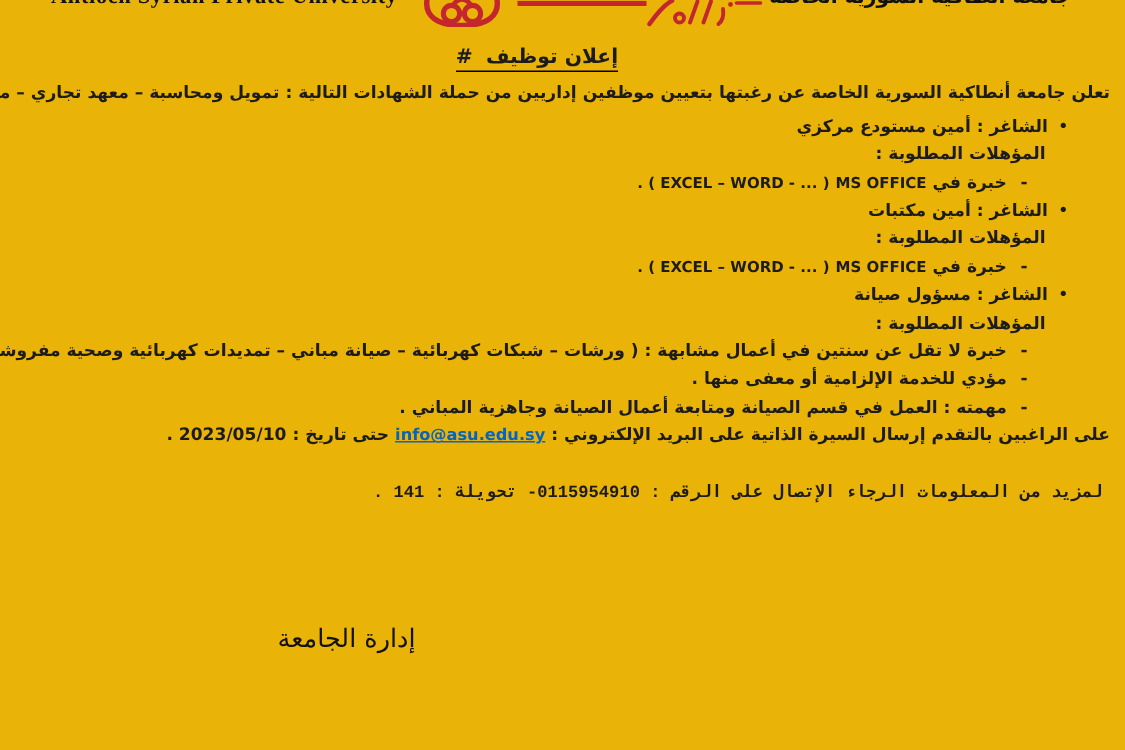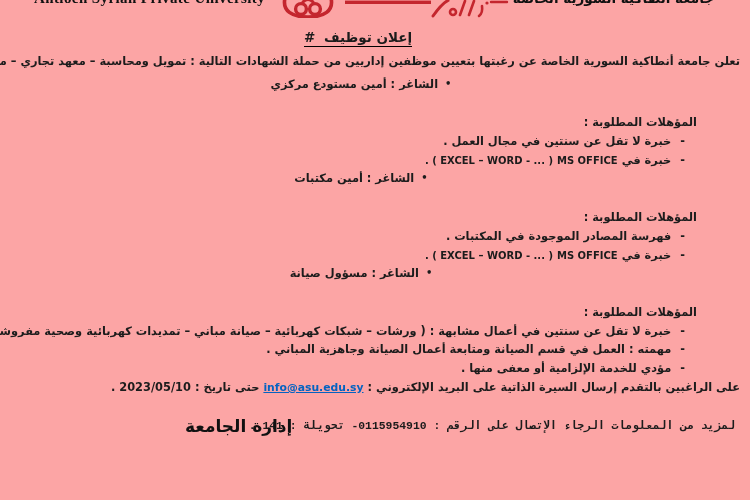--- a/index.html
+++ b/index.html
@@ -1,19 +1,19 @@
 <!DOCTYPE html>
 <html lang="ar"><head>
 <meta charset="utf-8">
 <style>
   html,body{margin:0;padding:0;}
   .page{
     position:relative;
     width:750px;height:500px;
-    background:#fca5a5;
+    background:#eab308;
     overflow:hidden;
     font-family:"DejaVu Sans",sans-serif;
     color:#1c1c1c;
   }
   
   .uni-en{
     position:absolute;left:34px;top:-10px;
     font-family:"Liberation Serif",serif;
     font-weight:700;font-size:15px;letter-spacing:.4px;color:#111;
     white-space:nowrap;
@@ -34,35 +34,35 @@
   }
   .title .hash{margin-right:4px;}
   
   .content{
     position:absolute;top:52px;left:10px;right:10px;
     direction:rtl;text-align:right;
     font-size:11.4px;font-weight:700;
   }
   .ln{height:18.7px;line-height:18.7px;white-space:nowrap;}
   .intro{margin-bottom:4px;}
-  .vacancy-title{padding-right:28px;text-align:center;}
+  .vacancy-title{padding-right:28px;}
   .vacancy-title .bullet{margin-left:7px;font-size:10px;vertical-align:1px;}
-  .qual{padding-right:43px;margin-top:20px;}
+  .qual{padding-right:43px;}
   .req{padding-right:55px;}
   .req .dash{margin-left:9px;}
   .lat{font-size:10px;margin-top:23px;}
   .apply{}
   .apply .email{
     color:#0563c1;text-decoration:underline;
     font-size:10.8px;margin:0 4px;
   }
   .contact{margin-top:21px;padding-right:5px;font-family:Liberation Mono, monospace;}
   .signature{
     position:absolute;left:185px;top:416px;
-    direction:rtl;font-size:17px;font-weight:700;color:#111;
+    direction:rtl;font-size:17px;font-weight:400;color:#111;
     white-space:nowrap;
   }
 </style>
 </head>
 <body>
 
 <div class="page">
 
   <div class="uni-en">Antioch Syrian Private University</div>
 
@@ -91,33 +91,31 @@
   <div class="title-wrap">
     <span class="title" dir="rtl"><span>إعلان توظيف</span> <span class="hash">#</span></span>
   </div>
 
   <div class="content">
 
     <div class="ln intro">تعلن جامعة أنطاكية السورية الخاصة عن رغبتها بتعيين موظفين إداريين من حملة الشهادات التالية : تمويل ومحاسبة – معهد تجاري – معهد مصرفي - مكتبات .</div>
 
     <div class="ln vacancy-title"><span class="bullet">•</span><span>الشاغر : أمين مستودع مركزي</span></div>
     <div class="ln qual">المؤهلات المطلوبة :</div>
-    <div class="ln req"><span class="dash">-</span><span>خبرة لا تقل عن سنتين في مجال العمل .</span></div>
     <div class="ln req"><span class="dash">-</span><span>خبرة في</span> <span class="lat" dir="ltr">MS OFFICE</span> <span class="lat" dir="ltr">. ( EXCEL – WORD - ... )</span></div>
 
     <div class="ln vacancy-title"><span class="bullet">•</span><span>الشاغر : أمين مكتبات</span></div>
     <div class="ln qual">المؤهلات المطلوبة :</div>
-    <div class="ln req"><span class="dash">-</span><span>فهرسة المصادر الموجودة في المكتبات .</span></div>
     <div class="ln req"><span class="dash">-</span><span>خبرة في</span> <span class="lat" dir="ltr">MS OFFICE</span> <span class="lat" dir="ltr">. ( EXCEL – WORD - ... )</span></div>
 
     <div class="ln vacancy-title"><span class="bullet">•</span><span>الشاغر : مسؤول صيانة</span></div>
     <div class="ln qual">المؤهلات المطلوبة :</div>
     <div class="ln req"><span class="dash">-</span><span>خبرة لا تقل عن سنتين في أعمال مشابهة : ( ورشات – شبكات كهربائية – صيانة مباني – تمديدات كهربائية وصحية مفروشات - مر افق عامة ...... ) .</span></div>
+    <div class="ln req"><span class="dash">-</span><span>مؤدي للخدمة الإلزامية أو معفى منها .</span></div>
     <div class="ln req"><span class="dash">-</span><span>مهمته : العمل في قسم الصيانة ومتابعة أعمال الصيانة وجاهزية المباني .</span></div>
-    <div class="ln req"><span class="dash">-</span><span>مؤدي للخدمة الإلزامية أو معفى منها .</span></div>
 
     <div class="ln apply"><span>على الراغبين بالتقدم إرسال السيرة الذاتية على البريد الإلكتروني :</span><a class="email" href="#" dir="ltr">info@asu.edu.sy</a><span>حتى تاريخ : 2023/05/10 .</span></div>
 
     <div class="ln contact">لمزيد من المعلومات الرجاء الإتصال على الرقم : 0115954910- تحويلة : 141 .</div>
 
   </div>
 
   <div class="signature">إدارة الجامعة</div>
 
 </div>

